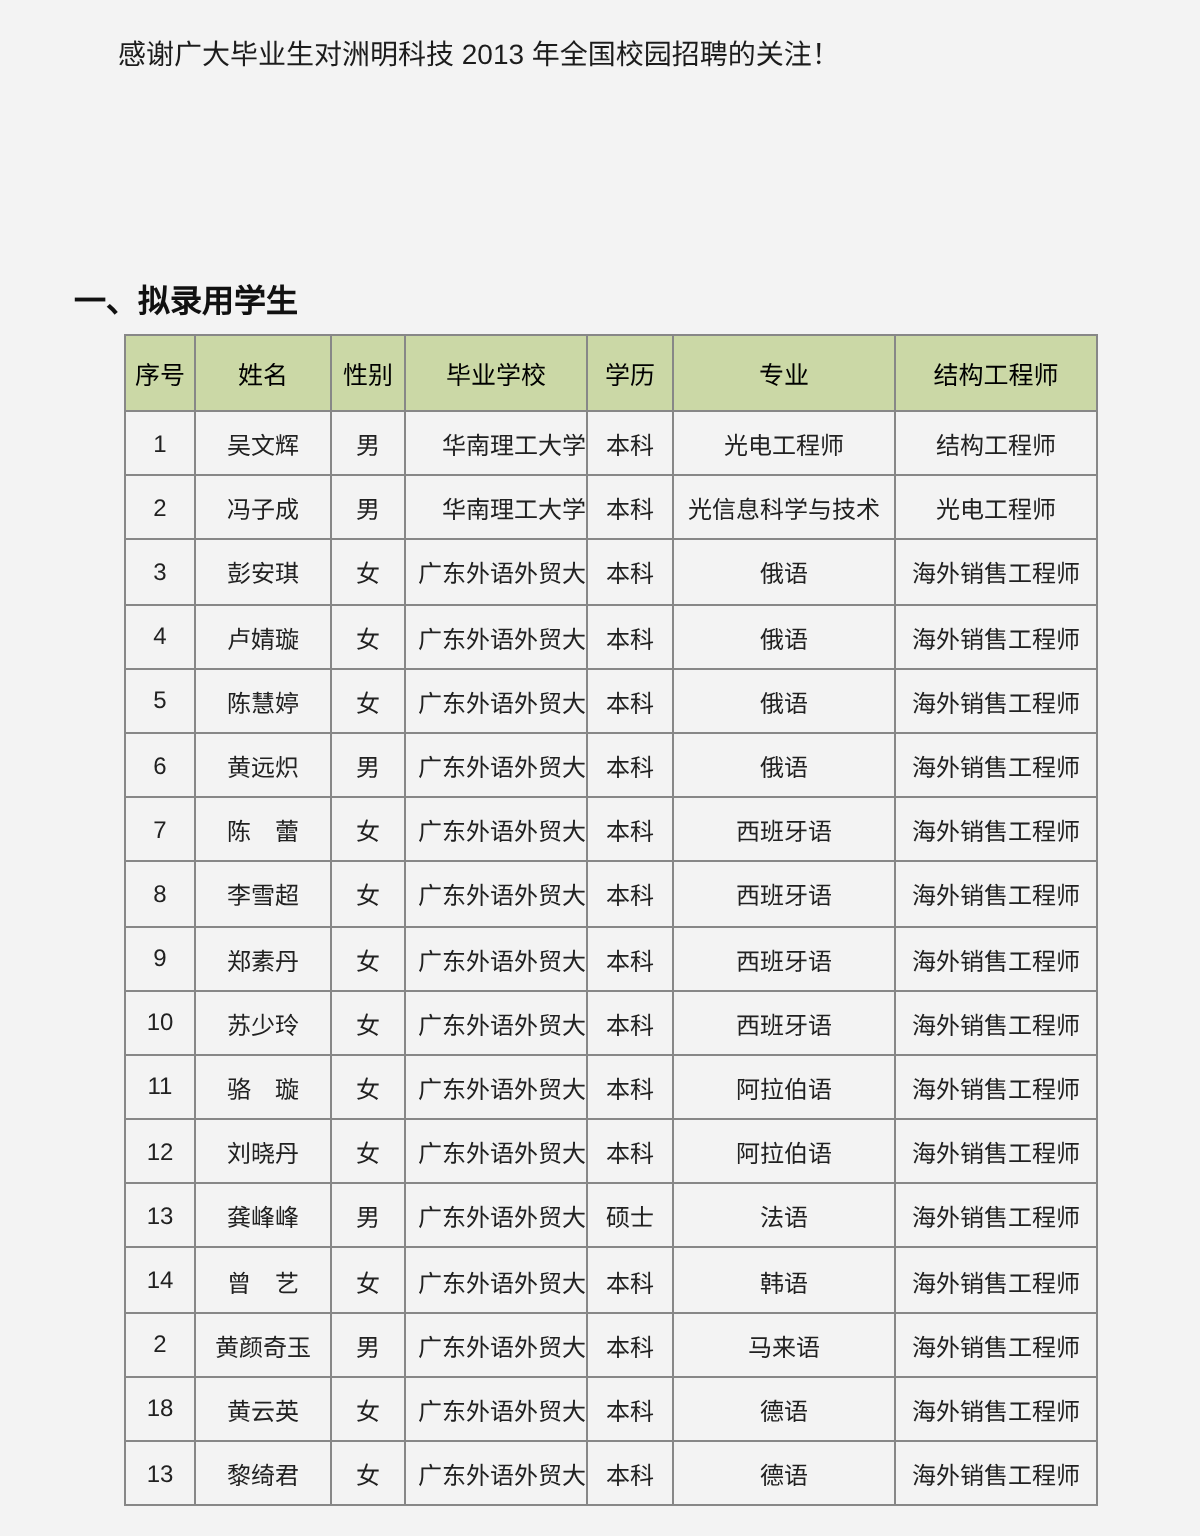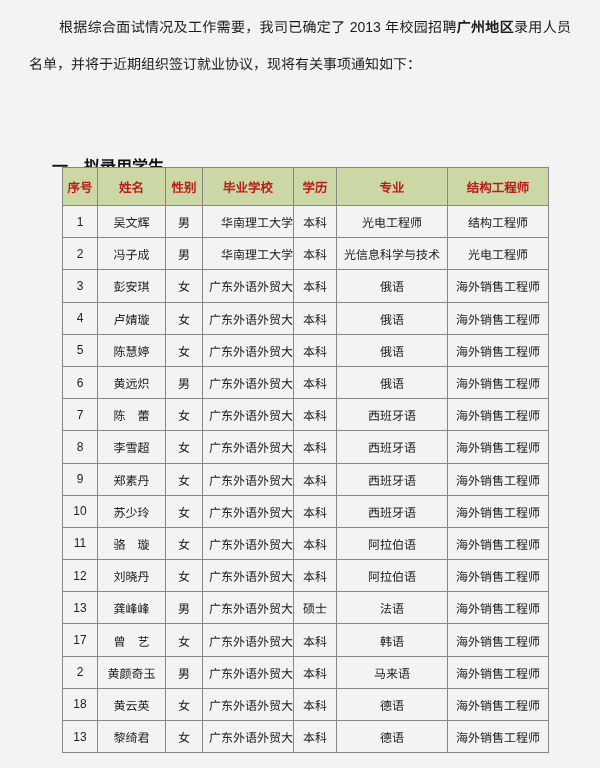--- a/index.html
+++ b/index.html
@@ -29,21 +29,21 @@
     margin: 0;
     text-indent: 30px;
   }
   .intro b {
     font-weight: bold;
   }
   .section-heading {
     position: absolute;
     top: 140px;
     left: 36px;
-    margin: 16px;
+    margin: 1px;
     font-size: 16px;
     line-height: 22px;
     font-weight: bold;
     color: #111;
   }
   table.roster {
     position: absolute;
     top: 167px;
     left: 62px;
     width: 486px;
@@ -59,37 +59,37 @@
     vertical-align: middle;
     padding: 0;
     overflow: hidden;
     white-space: nowrap;
   }
   table.roster thead tr {
     height: 38px;
     background: var(--header-bg, #cbd8a6);
   }
   table.roster th {
-    font-weight: bold;
+    font-weight: normal;
     font-size: 12.5px;
-    color: #b91c1c;
+    color: #000000;
   }
   table.roster tbody tr {
     height: 32.2px;
   }
   table.roster td.col-3 {
     text-align: right;
     padding-left: 6px;
   }
 </style>
 </head>
 <body>
 
 <div class="intro">
-  <p><span>根据综合面试情况及工作需要，我司已确定了 2013 年校园招聘</span><b>广州地区</b><span>录用人员名单，并将于近期组织签订就业协议，现将有关事项通知如下：</span></p>
+  <p>感谢广大毕业生对洲明科技 2013 年全国校园招聘的关注！</p>
 </div>
 
 <h2 class="section-heading">一、拟录用学生</h2>
 
 <table class="roster">
   <colgroup>
     <col style="width:35px">
     <col style="width:68px">
     <col style="width:37px">
     <col style="width:91px">
@@ -220,21 +220,21 @@
       <tr>
         <td class="col-0">13</td>
         <td class="col-1">龚峰峰</td>
         <td class="col-2">男</td>
         <td class="col-3">广东外语外贸大学</td>
         <td class="col-4">硕士</td>
         <td class="col-5">法语</td>
         <td class="col-6">海外销售工程师</td>
       </tr>
       <tr>
-        <td class="col-0">17</td>
+        <td class="col-0">14</td>
         <td class="col-1">曾　艺</td>
         <td class="col-2">女</td>
         <td class="col-3">广东外语外贸大学</td>
         <td class="col-4">本科</td>
         <td class="col-5">韩语</td>
         <td class="col-6">海外销售工程师</td>
       </tr>
       <tr>
         <td class="col-0">2</td>
         <td class="col-1">黄颜奇玉</td>

